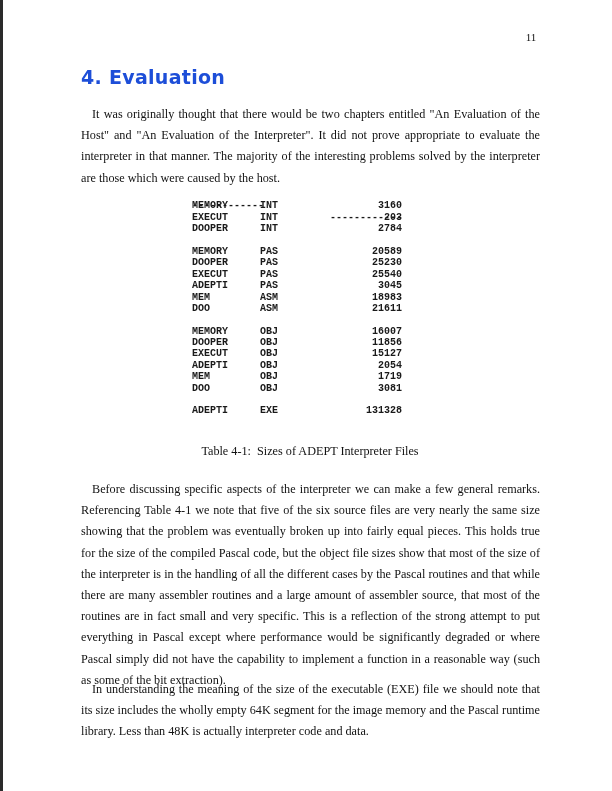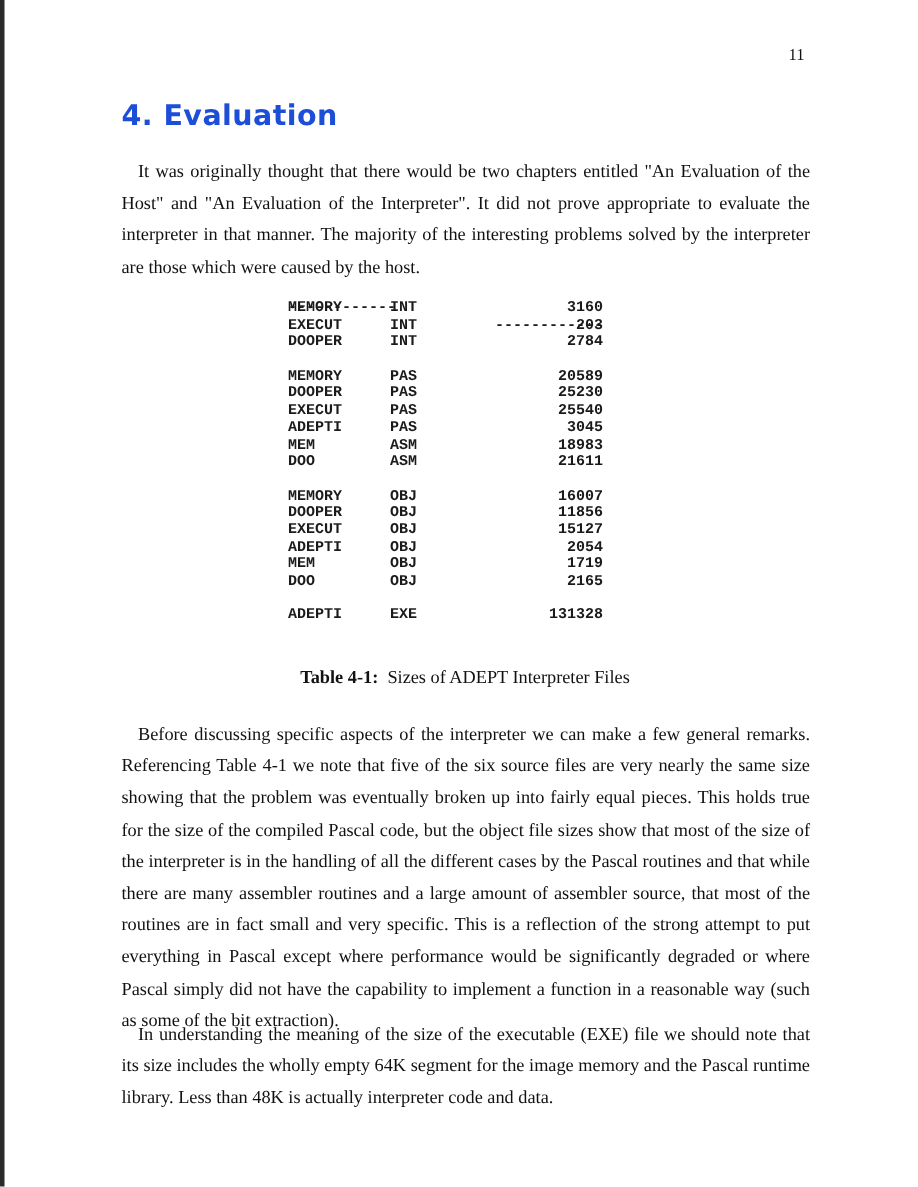--- a/index.html
+++ b/index.html
@@ -83,21 +83,21 @@
   .caption {
     position: absolute;
     top: 444px;
     left: 0;
     width: 612px;
     text-align: center;
     font-size: 12.2px;
     padding-left: 8px;
     box-sizing: border-box;
   }
-  .caption .cap-label { font-weight: bold; }
+  .caption .cap-label { font-weight: normal; }
 </style>
 </head>
 <body>
 
 <div class="left-rule"></div>
 
 <div class="page-number">11</div>
 
 <h1 class="chapter-title">4. Evaluation</h1>
 
@@ -119,21 +119,21 @@
       <div class="trow"><span class="c-name">EXECUT</span><span class="c-type">PAS</span><span class="c-size">25540</span></div>
       <div class="trow"><span class="c-name">ADEPTI</span><span class="c-type">PAS</span><span class="c-size">3045</span></div>
       <div class="trow"><span class="c-name">MEM</span><span class="c-type">ASM</span><span class="c-size">18983</span></div>
       <div class="trow"><span class="c-name">DOO</span><span class="c-type">ASM</span><span class="c-size">21611</span></div>
       <div class="trow gap"></div>
       <div class="trow"><span class="c-name">MEMORY</span><span class="c-type">OBJ</span><span class="c-size">16007</span></div>
       <div class="trow"><span class="c-name">DOOPER</span><span class="c-type">OBJ</span><span class="c-size">11856</span></div>
       <div class="trow"><span class="c-name">EXECUT</span><span class="c-type">OBJ</span><span class="c-size">15127</span></div>
       <div class="trow"><span class="c-name">ADEPTI</span><span class="c-type">OBJ</span><span class="c-size">2054</span></div>
       <div class="trow"><span class="c-name">MEM</span><span class="c-type">OBJ</span><span class="c-size">1719</span></div>
-      <div class="trow"><span class="c-name">DOO</span><span class="c-type">OBJ</span><span class="c-size">2165</span></div>
+      <div class="trow"><span class="c-name">DOO</span><span class="c-type">OBJ</span><span class="c-size">3081</span></div>
       <div class="trow gap"></div>
       <div class="trow"><span class="c-name">ADEPTI</span><span class="c-type">EXE</span><span class="c-size">131328</span></div>
     </div>
 </div>
 
 <div class="caption">
   <span class="cap-label">Table 4-1:</span>&nbsp;
   <span class="cap-text">Sizes of ADEPT Interpreter Files</span>
 </div>
 

